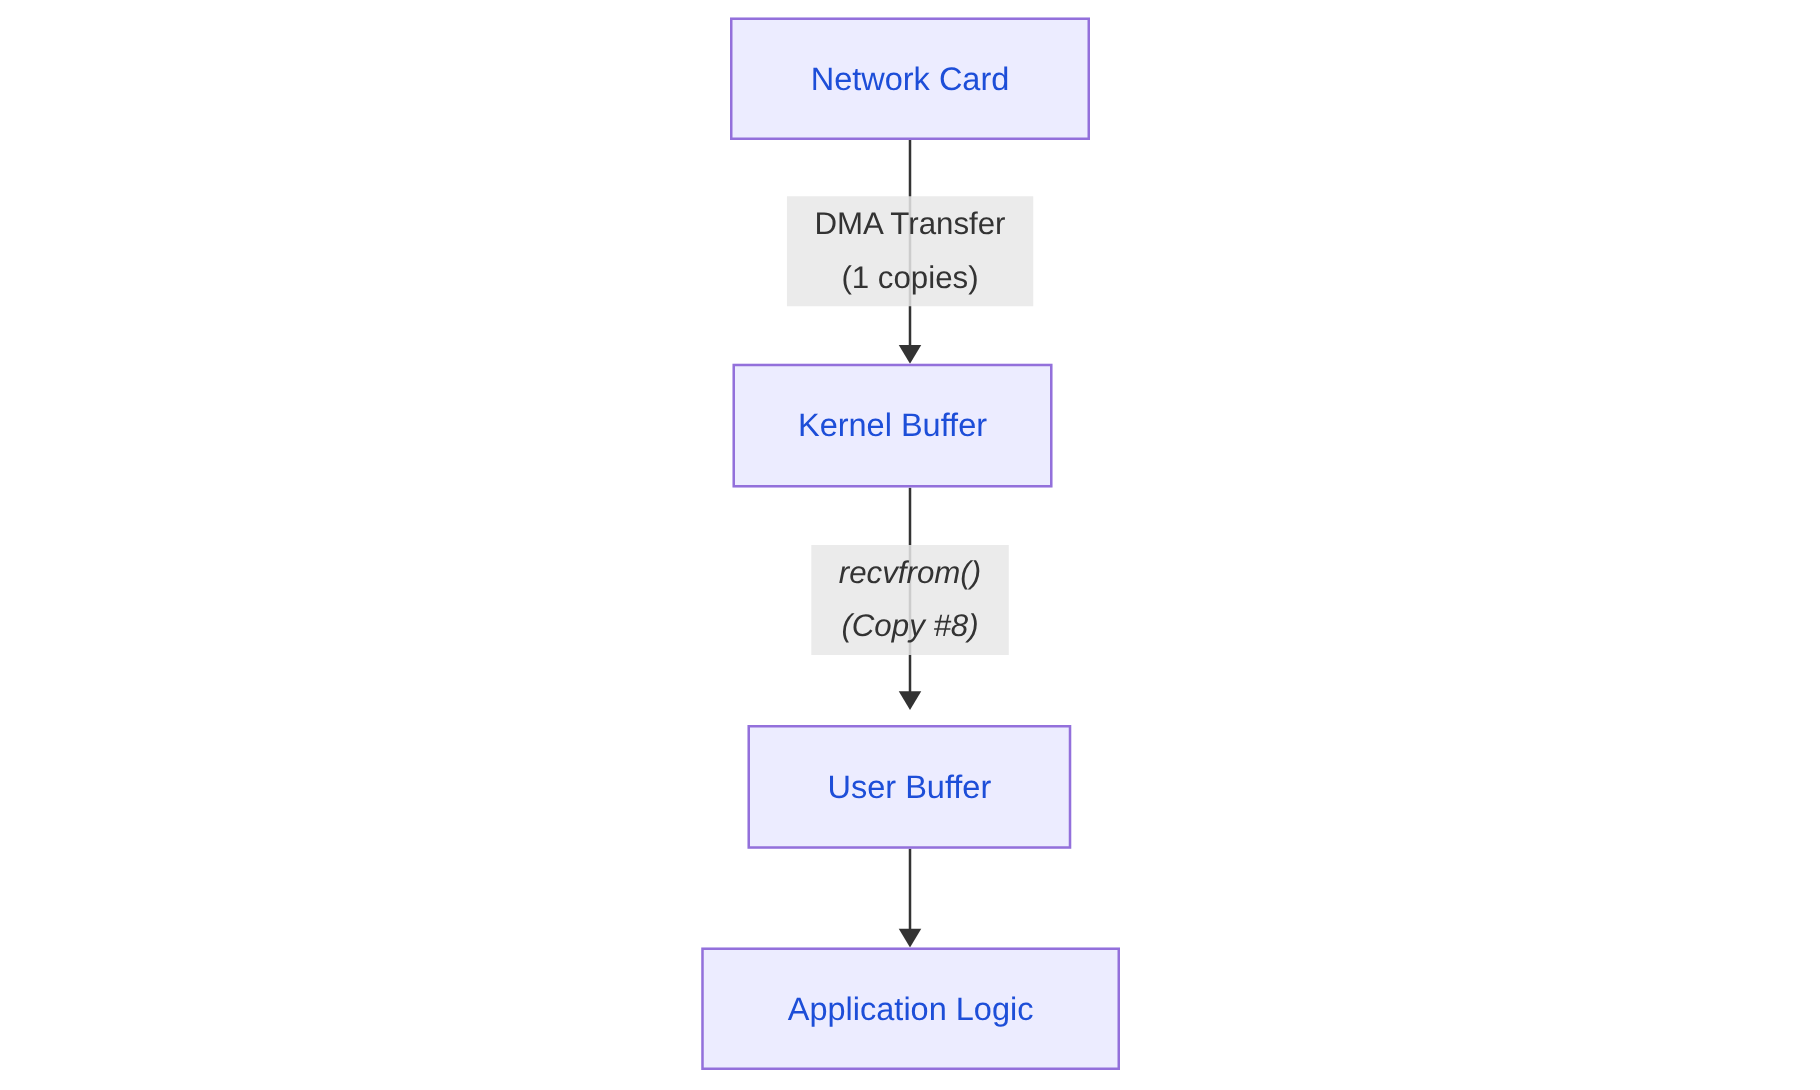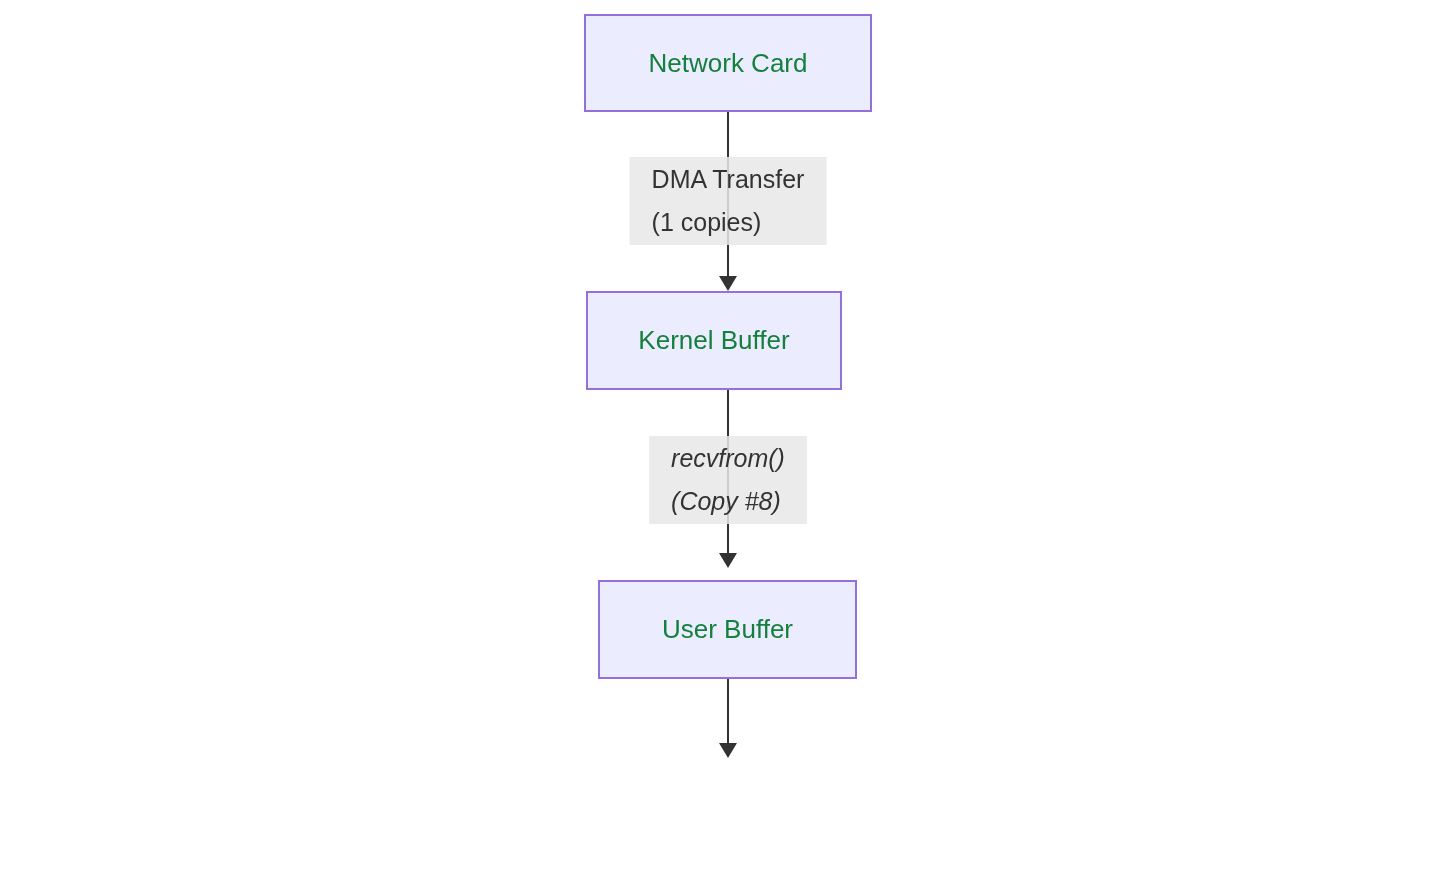--- a/index.html
+++ b/index.html
@@ -13,21 +13,21 @@
     height: 872px;
     background: #ffffff;
     overflow: hidden;
     font-family: "Liberation Sans", "DejaVu Sans", sans-serif;
   }
   .node {
     position: absolute;
     box-sizing: border-box;
     background: #ECECFF;
     border: 2px solid #9370DB;
-    color: #15803d;
+    color: #1d4ed8;
     font-size: 26px;
     display: flex;
     align-items: center;
     justify-content: center;
     white-space: nowrap;
   }
   .node-network-card     { left: 584px; top: 14px;  width: 288px; height: 98px; }
   .node-kernel-buffer    { left: 586px; top: 291px; width: 256px; height: 99px; }
   .node-user-buffer      { left: 598px; top: 580px; width: 259px; height: 99px; }
   .node-application-logic{ left: 561px; top: 758px; width: 335px; height: 98px; }
@@ -56,20 +56,21 @@
   .arrowhead-3 { top: 743px; }
 
   .edge-label {
     position: absolute;
     left: 728px;
     transform: translate(-50%, -50%);
     background: rgba(232, 232, 232, 0.85);
     color: #333333;
     font-size: 25px;
     line-height: 43px;
+    text-align: center;
     padding: 1px 22px;
     white-space: nowrap;
   }
   .edge-label-1 { top: 201px; }
   .edge-label-2 { top: 480px; font-style: italic; }
   .edge-label div { display: block; }
 </style>
 </head>
 <body>
 
@@ -97,14 +98,17 @@
   </div>
 
   <div class="node node-kernel-buffer">
     <span>Kernel Buffer</span>
   </div>
 
   <div class="node node-user-buffer">
     <span>User Buffer</span>
   </div>
 
+  <div class="node node-application-logic">
+    <span>Application Logic</span>
+  </div>
 
 </div>
 
 </body></html>

